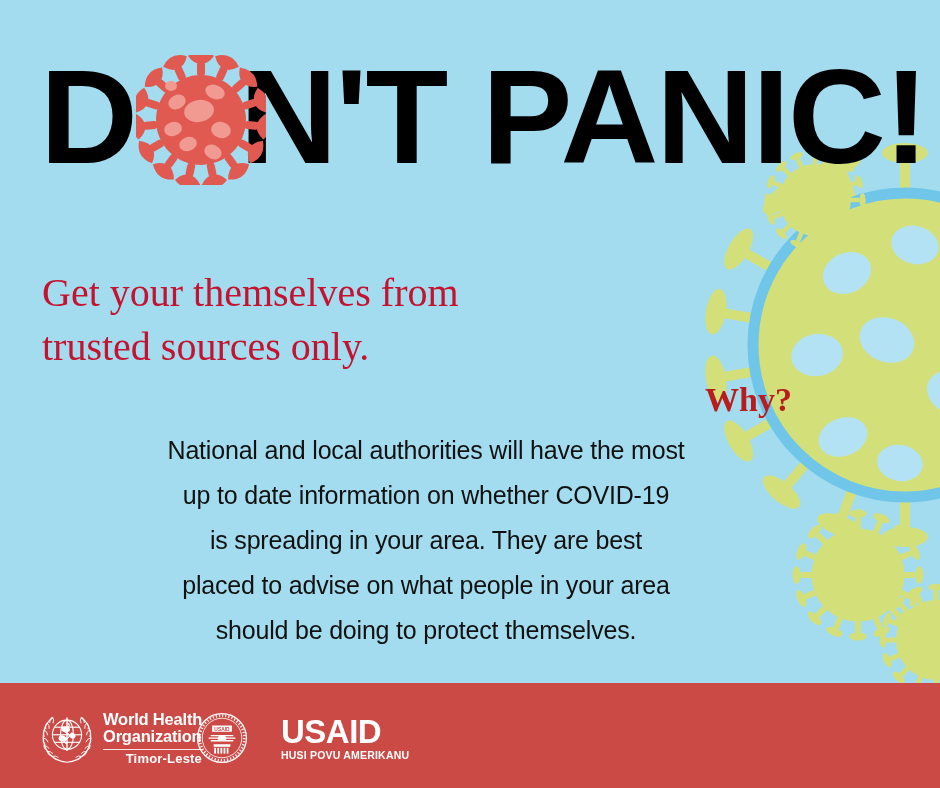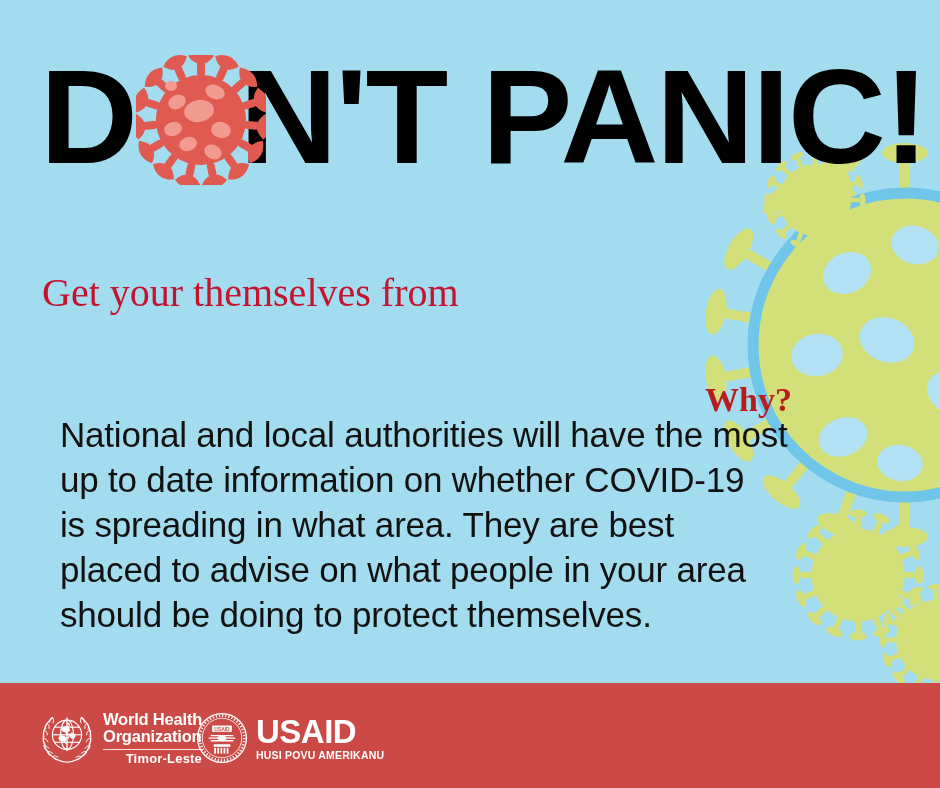--- a/index.html
+++ b/index.html
@@ -85,26 +85,26 @@
     font-weight: bold;
     font-size: 34px;
     line-height: 34px;
     color: #b91c1c;
   }
 
   
   .body-copy {
     position: absolute;
     left: 60px;
-    top: 412px;
+    top: 428px;
     width: 732px;
-    text-align: left;
+    text-align: center;
     font-family: "Liberation Sans", sans-serif;
     font-weight: normal;
-    font-size: 35px;
+    font-size: 25px;
     line-height: 45px;
     color: #111111;
     letter-spacing: -0.2px;
   }
   .body-line { display: block; white-space: nowrap; }
 
   
   .footer {
     position: absolute;
     left: 0;
@@ -148,20 +148,21 @@
     letter-spacing: 0.2px;
   }
 
   .usaid-block {
     position: absolute;
     left: 196px;
     top: 709px;
     height: 58px;
     display: flex;
     align-items: center;
+    gap: 25px;
   }
   .usaid-seal { width: 52px; height: 52px; flex: 0 0 auto; }
   .usaid-words {
     margin-left: 8px;
     color: #ffffff;
   }
   .usaid-name {
     font-family: "Liberation Sans", sans-serif;
     font-weight: bold;
     font-size: 33px;
@@ -316,28 +317,29 @@
         <ellipse cx="20" cy="10" rx="10" ry="8" transform="rotate(15 20 10)"></ellipse>
         <ellipse cx="-13" cy="24" rx="9" ry="7" transform="rotate(-20 -13 24)"></ellipse>
         <ellipse cx="12" cy="32" rx="9" ry="7" transform="rotate(25 12 32)"></ellipse>
         <ellipse cx="-30" cy="-34" rx="6" ry="5"></ellipse>
       </g>
     </svg>
   </div>
 
   <div class="lede">
     <span class="lede-line">Get your themselves from</span>
+    <span class="lede-line">trusted sources only.</span>
   </div>
 
   <div class="why">Why?</div>
 
   <div class="body-copy">
     <span class="body-line">National and local authorities will have the most</span>
     <span class="body-line">up to date information on whether COVID-19</span>
-    <span class="body-line">is spreading in what area. They are best</span>
+    <span class="body-line">is spreading in your area. They are best</span>
     <span class="body-line">placed to advise on what people in your area</span>
     <span class="body-line">should be doing to protect themselves.</span>
   </div>
 
   <div class="footer"></div>
 
   <div class="who-block">
     <svg class="who-emblem" viewBox="0 0 100 100" xmlns="http://www.w3.org/2000/svg">
       <g stroke="#ffffff" fill="none" stroke-width="2.1">
 

